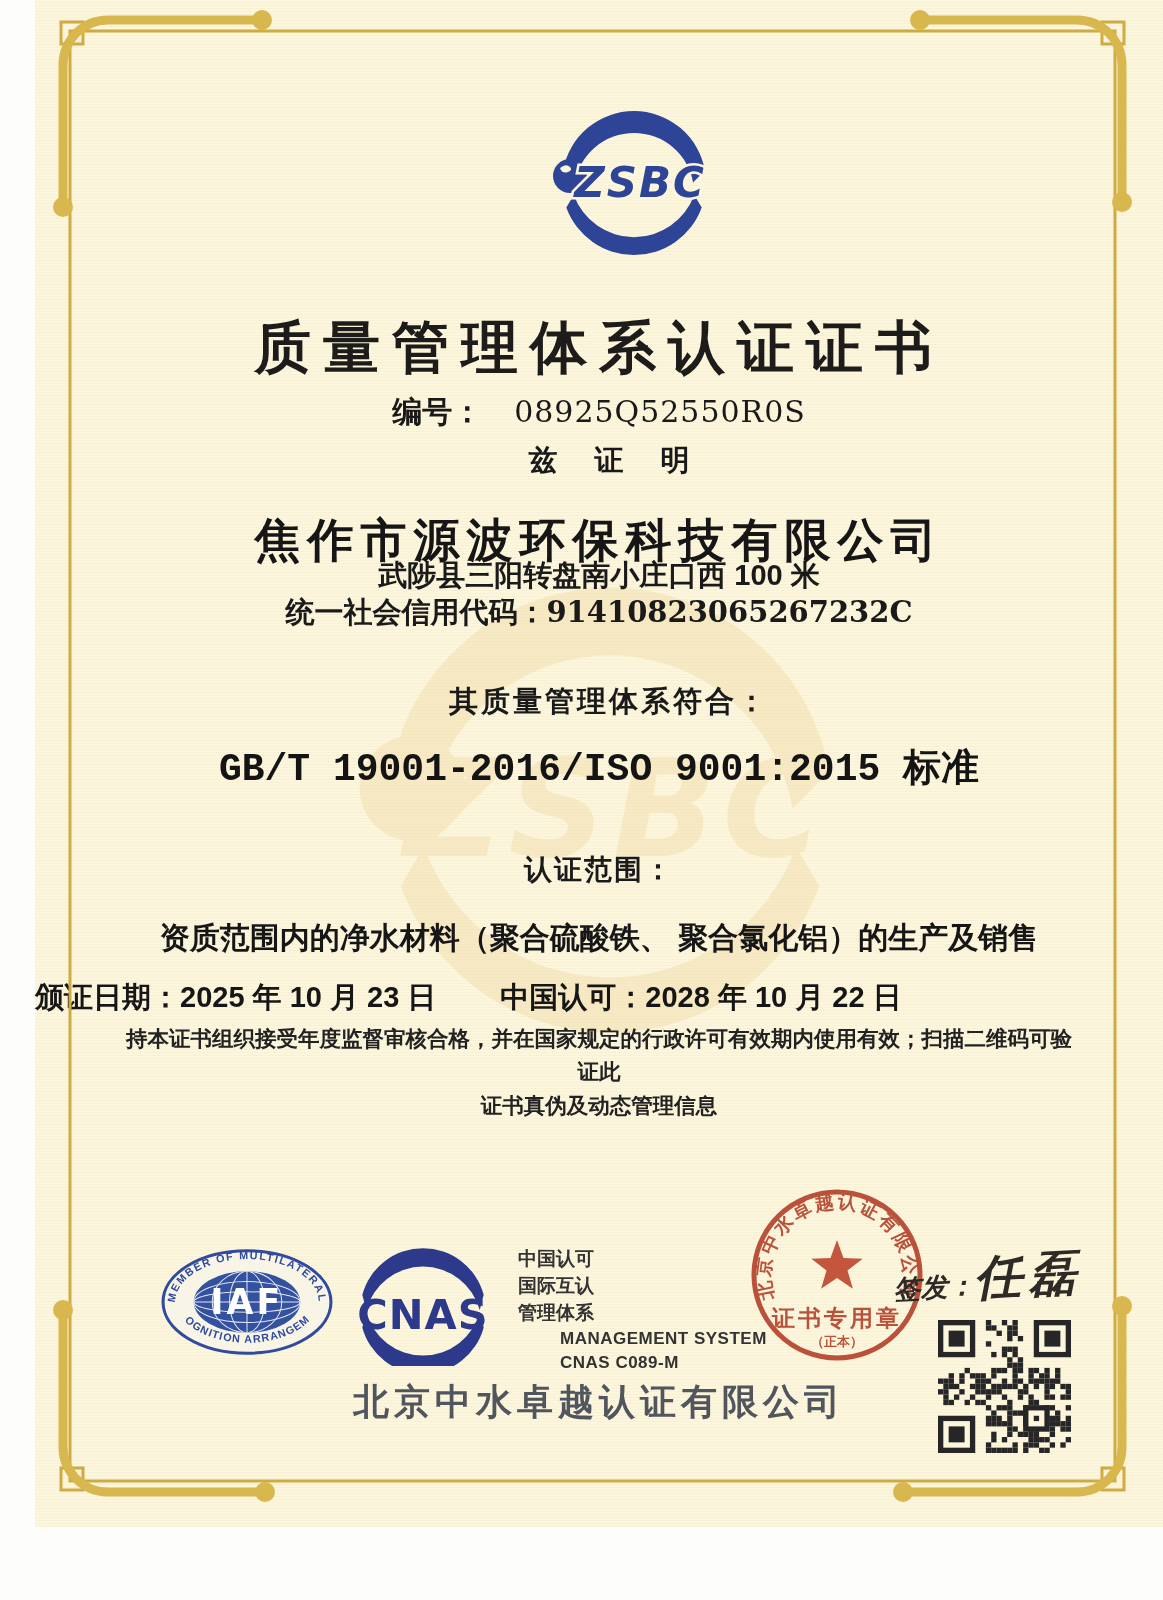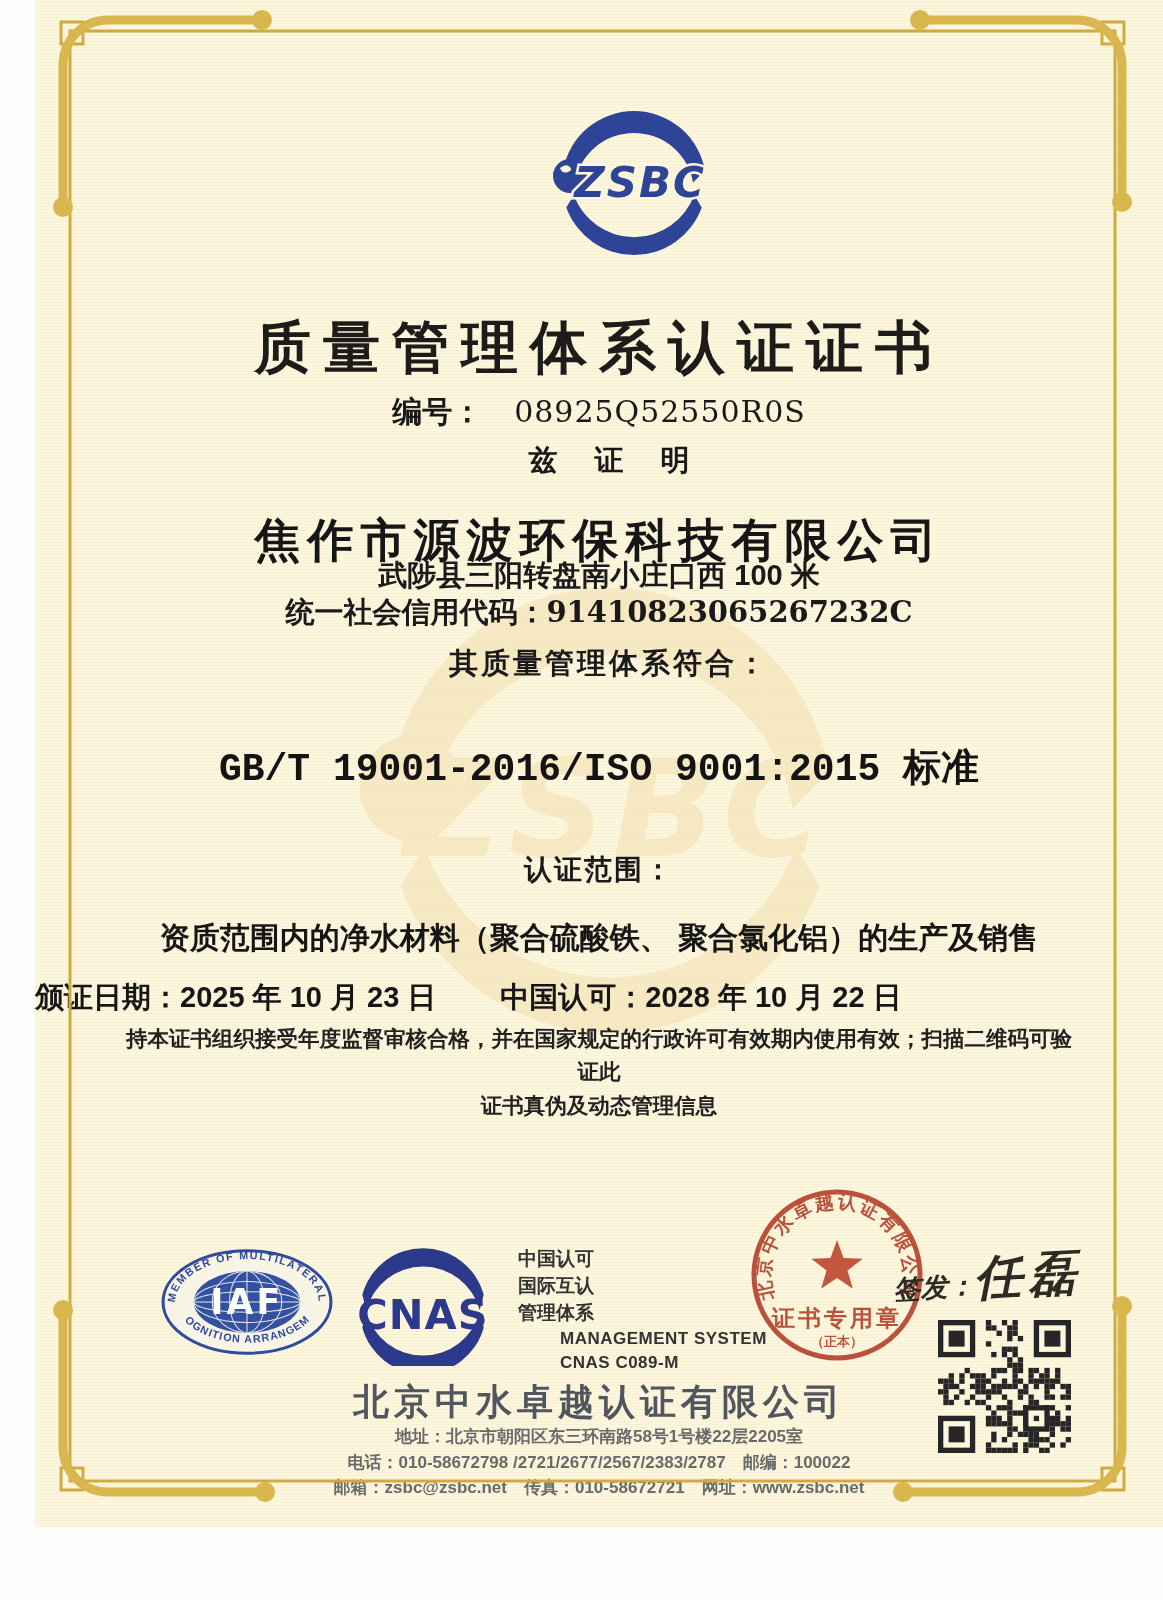--- a/index.html
+++ b/index.html
@@ -68,21 +68,21 @@
     <div class="abs ctr declare" style="top:441px;">兹　证　明</div>
 
     <div class="abs ctr company" style="top:465px;margin-top:45px;">焦作市源波环保科技有限公司</div>
 
     <div class="abs ctr addr" style="top:556px;">武陟县三阳转盘南小庄口西 100 米</div>
 
     <div class="abs ctr credit" style="top:593px;">
       <span>统一社会信用代码：</span><span class="num">91410823065267232C</span>
     </div>
 
-    <div class="abs ctr conform" style="top:644px;padding-left:20px;">其质量管理体系符合：</div>
+    <div class="abs ctr conform" style="top:682px;padding-left:20px;">其质量管理体系符合：</div>
 
     <div class="abs ctr standard" style="top:742px;">GB/T 19001-2016/ISO 9001:2015 标准</div>
 
     <div class="abs ctr scopelabel" style="top:851px;">认证范围：</div>
 
     <div class="abs ctr scope" style="top:918px;">资质范围内的净水材料（聚合硫酸铁、 聚合氯化铝）的生产及销售</div>
 
     <div class="abs ctr dates" style="top:978px;">
       <span><span>颁证日期：</span><span>2025 年 10 月 23 日</span></span>
       <span><span>中国认可：</span><span>2028 年 10 月 22 日</span></span>
@@ -344,25 +344,20 @@
         <rect x="106.40" y="10.64" width="15.96" height="15.96" fill="#262626"></rect>
         <rect x="0.00" y="95.76" width="37.24" height="37.24" fill="#262626"></rect>
         <rect x="5.32" y="101.08" width="26.60" height="26.60" fill="#fcf6dd"></rect>
         <rect x="10.64" y="106.40" width="15.96" height="15.96" fill="#262626"></rect>
         <rect x="85.12" y="85.12" width="26.60" height="26.60" fill="#262626"></rect>
         <rect x="90.44" y="90.44" width="15.96" height="15.96" fill="#fcf6dd"></rect>
         <rect x="95.76" y="95.76" width="5.32" height="5.32" fill="#262626"></rect>
       </svg>
 
     <div class="abs ctr issuer-co" style="top:1378px;">北京中水卓越认证有限公司</div>
-    <div class="abs ctr issuer-contact" style="top:1424px;">
-      <div>地址：北京市朝阳区东三环南路58号1号楼22层2205室</div>
-      <div>电话：010-58672798 /2721/2677/2567/2383/2787　邮编：100022</div>
-      <div>邮箱：zsbc@zsbc.net　传真：010-58672721　网址：www.zsbc.net</div>
-    </div>
   </div>
 
   <svg class="frame-svg" width="1163" height="1600" viewBox="0 0 1163 1600">
     <g fill="none" stroke="#d0ab41" stroke-width="3">
       <rect x="70" y="31" width="1045" height="1450"></rect>
       <rect x="61" y="22" width="22" height="22"></rect>
       <rect x="1102" y="22" width="22" height="22"></rect>
       <rect x="61" y="1468" width="22" height="22"></rect>
       <rect x="1102" y="1468" width="22" height="22"></rect>
     </g>

